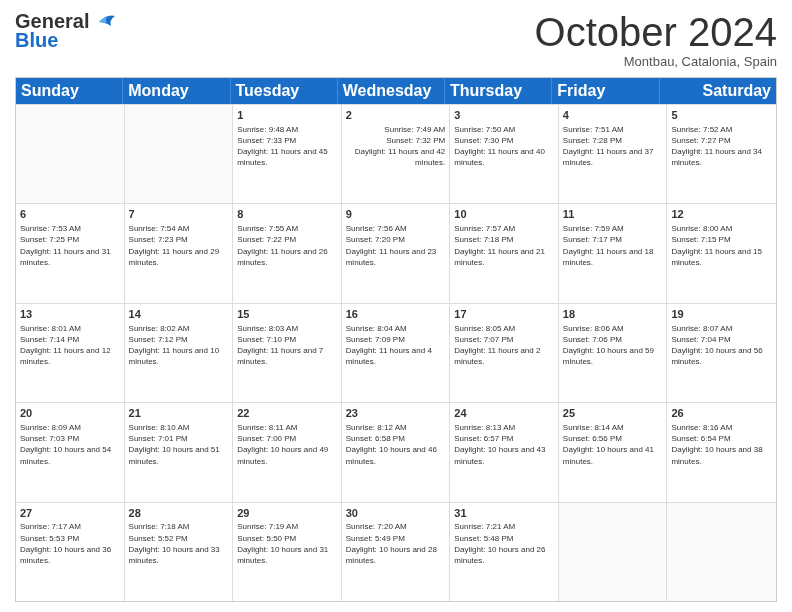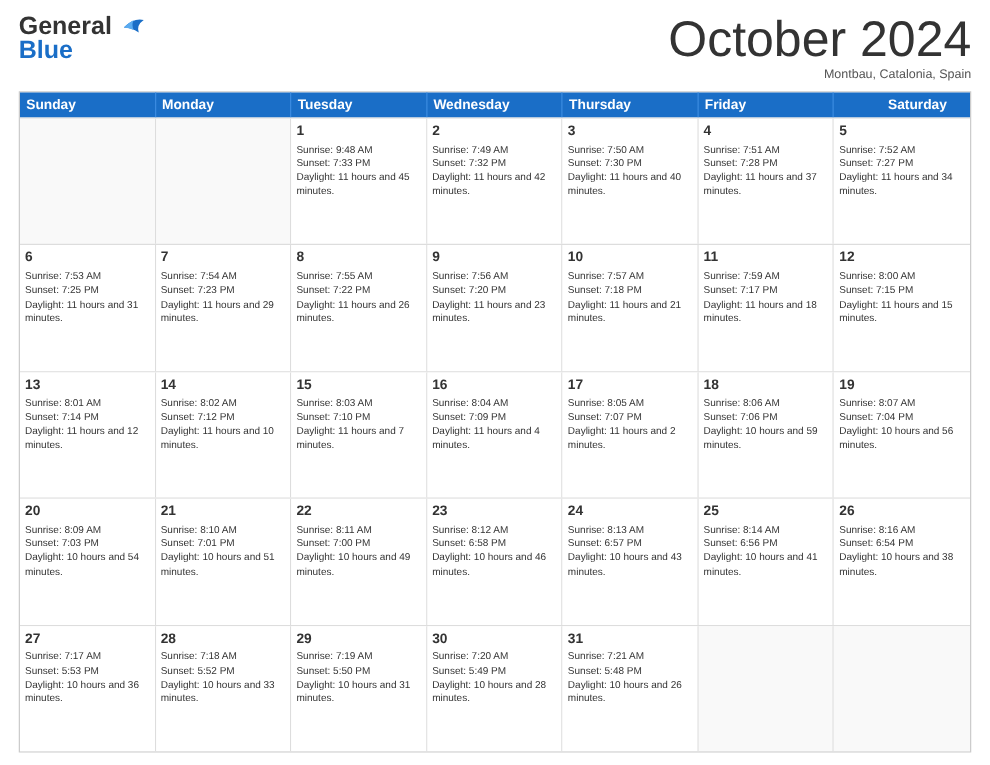--- a/index.html
+++ b/index.html
@@ -31,37 +31,37 @@
     .title-block {
       text-align: right;
     }
     .month-title {
       font-size: 40px;
       font-weight: 300;
       color: #333;
       line-height: 1.1;
     }
     .location {
-      font-size: 10px;
+      font-size: 13px;
       color: #555;
     }
     .calendar {
       flex: 1;
       display: flex;
       flex-direction: column;
       border: 1px solid #ccc;
     }
     .cal-header {
       display: grid;
       grid-template-columns: repeat(7, 1fr);
       background: #1a6ec7;
     }
     .cal-header-cell {
       color: #fff;
-      font-size: 11px;
+      font-size: 16px;
       font-weight: bold;
       padding: 4px 5px;
       text-align: left;
       border-right: 1px solid #3a8ae0;
     }
     .cal-header-cell:last-child { border-right: none; margin-left: 38px; }
     .cal-body {
       flex: 1;
       display: flex;
       flex-direction: column;
@@ -132,21 +132,21 @@
           <div class="cal-cell empty"></div>
           <div class="cal-cell empty"></div>
           <div class="cal-cell">
             <span class="day-num">1</span>
             <div class="sun-info" style="white-space: pre-line;">Sunrise: 9:48 AM
 Sunset: 7:33 PM
 Daylight: 11 hours and 45 minutes.</div>
           </div>
           <div class="cal-cell">
             <span class="day-num">2</span>
-            <div class="sun-info" style="white-space: pre-line;">Sunrise: 7:49 AM
+            <div class="sun-info" style="white-space: pre-line; text-align: right;">Sunrise: 7:49 AM
 Sunset: 7:32 PM
 Daylight: 11 hours and 42 minutes.</div>
           </div>
           <div class="cal-cell">
             <span class="day-num">3</span>
             <div class="sun-info" style="white-space: pre-line;">Sunrise: 7:50 AM
 Sunset: 7:30 PM
 Daylight: 11 hours and 40 minutes.</div>
           </div>
           <div class="cal-cell">

